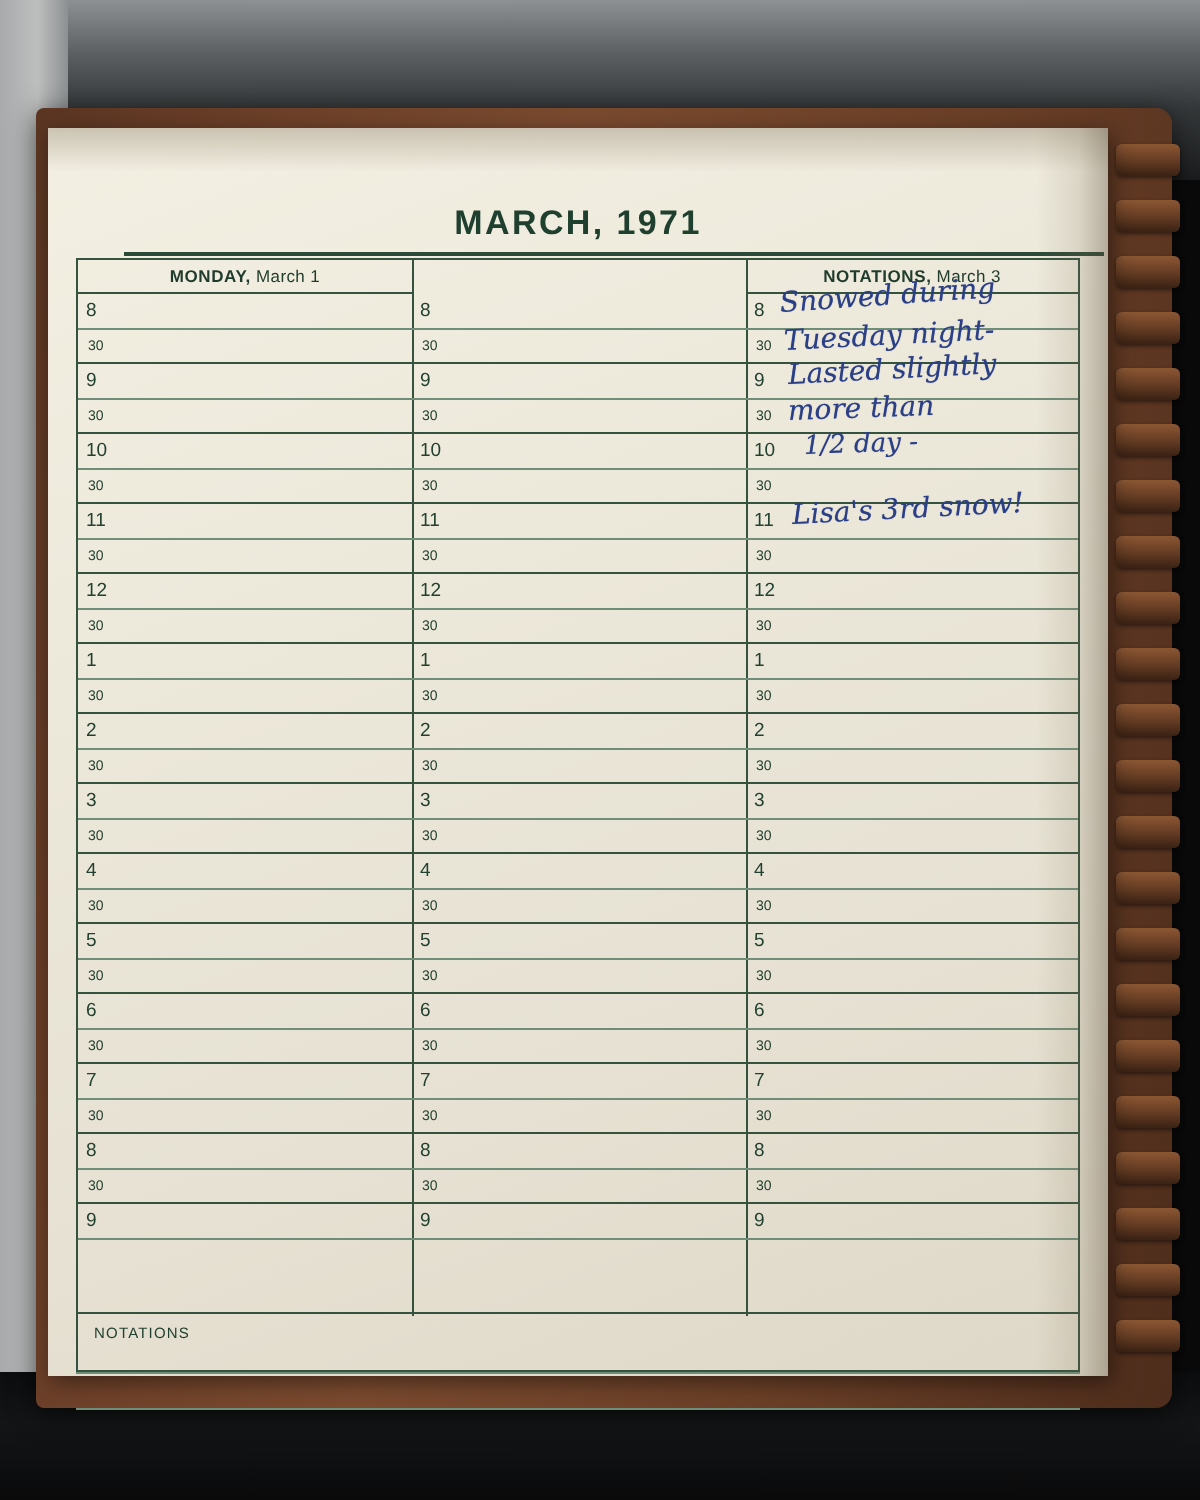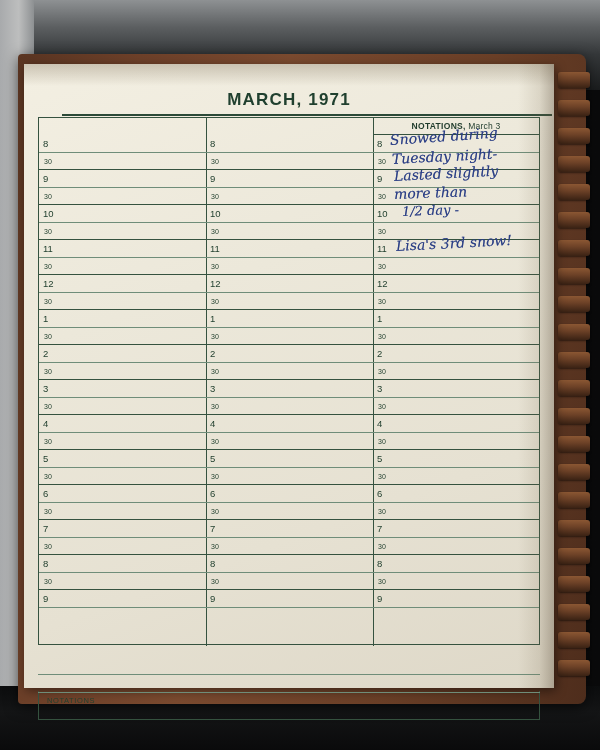--- a/index.html
+++ b/index.html
@@ -86,21 +86,21 @@
     width: 32px;
     height: 16px;
     border-radius: 3px;
     background: linear-gradient(180deg, #8b5733 0%, #6b4026 45%, #3a2214 100%);
     box-shadow: 0 1px 2px rgba(0,0,0,0.5);
   }
 
   
   .content {
     position: absolute;
-    left: 0; top: 0;
+    left: 0; top: 12px;
     width: 530px; height: 624px;
   }
 
   .month-title {
     position: absolute;
     left: 0; top: 26px;
     width: 530px;
     text-align: center;
     font-family: "Liberation Sans", sans-serif;
     font-weight: bold;
@@ -161,21 +161,20 @@
   .hr-label.half { font-size: 7px; }
 
   .notations {
     position: absolute;
     left: 14px; top: 581px;
     width: 502px; height: 29px;
     border-left: 1px solid #35523f;
     border-right: 1px solid #35523f;
     border-bottom: 1px solid #35523f;
     box-sizing: border-box;
-    margin-top: 46px;
   }
   .notations-label {
     position: absolute;
     left: 8px; top: 5px;
     font-size: 7.5px;
     letter-spacing: .6px;
     color: #22402f;
   }
   .note-bottom {
     position: absolute;
@@ -238,20 +237,24 @@
       <div class="coil-i" style="top: 594px;"></div>
     </div>
 
   <div class="page">
     <div class="content" id="content">
 
       <div class="month-title">MARCH, 1971</div>
       <div class="title-rule"></div>
 
       <div class="grid" id="grid">
+          <div class="day-head" style="left: 0px; width: 167px;">
+            <b>MONDAY,</b>
+            <span class="dh-rest">&nbsp;March 1</span>
+          </div>
           <div class="day-head" style="left: 334px; width: 166px;">
             <b>NOTATIONS,</b>
             <span class="dh-rest">&nbsp;March 3</span>
           </div>
           <div class="vline" style="left: 167px;"></div>
           <div class="vline" style="left: 334px;"></div>
           <div class="row" style="top: 17px; height: 17.5px;"></div>
           <div class="hr-label" style="left: 4px; top: 20px;">8</div>
           <div class="hr-label" style="left: 171px; top: 20px;">8</div>
           <div class="hr-label" style="left: 338px; top: 20px;">8</div>

